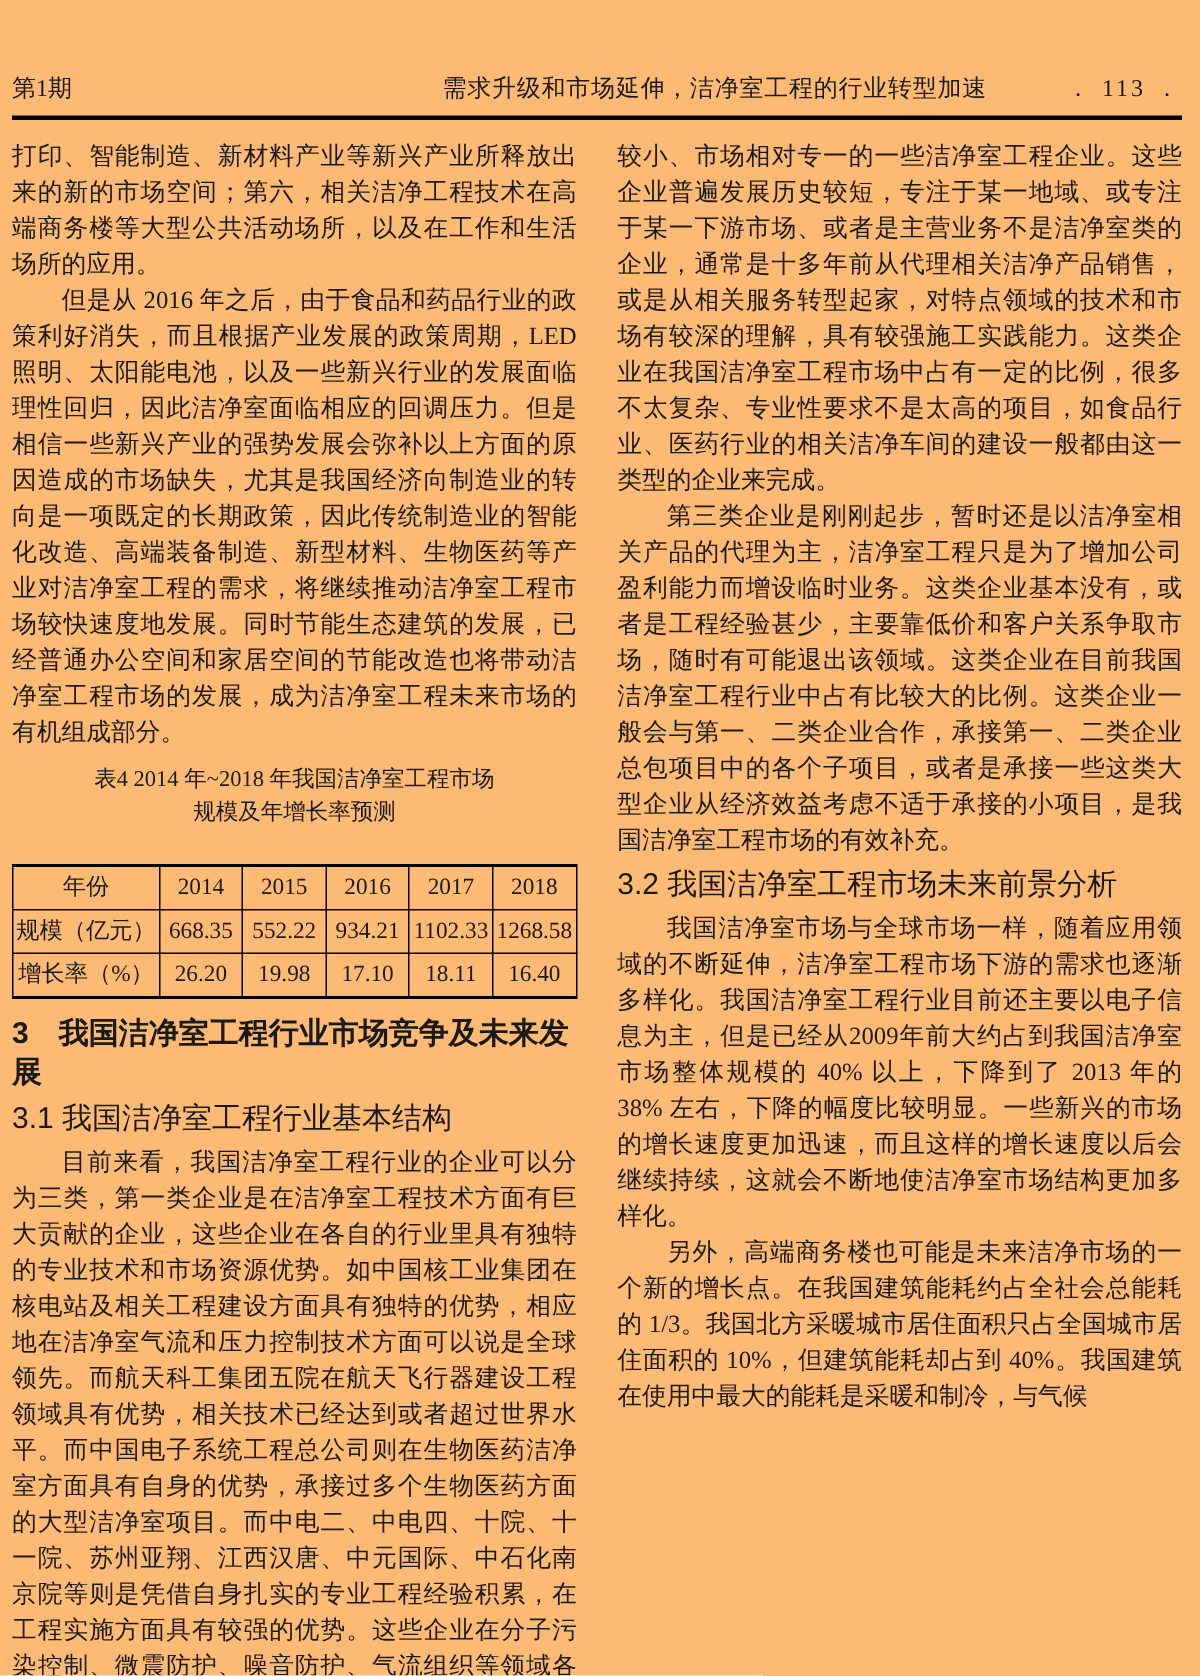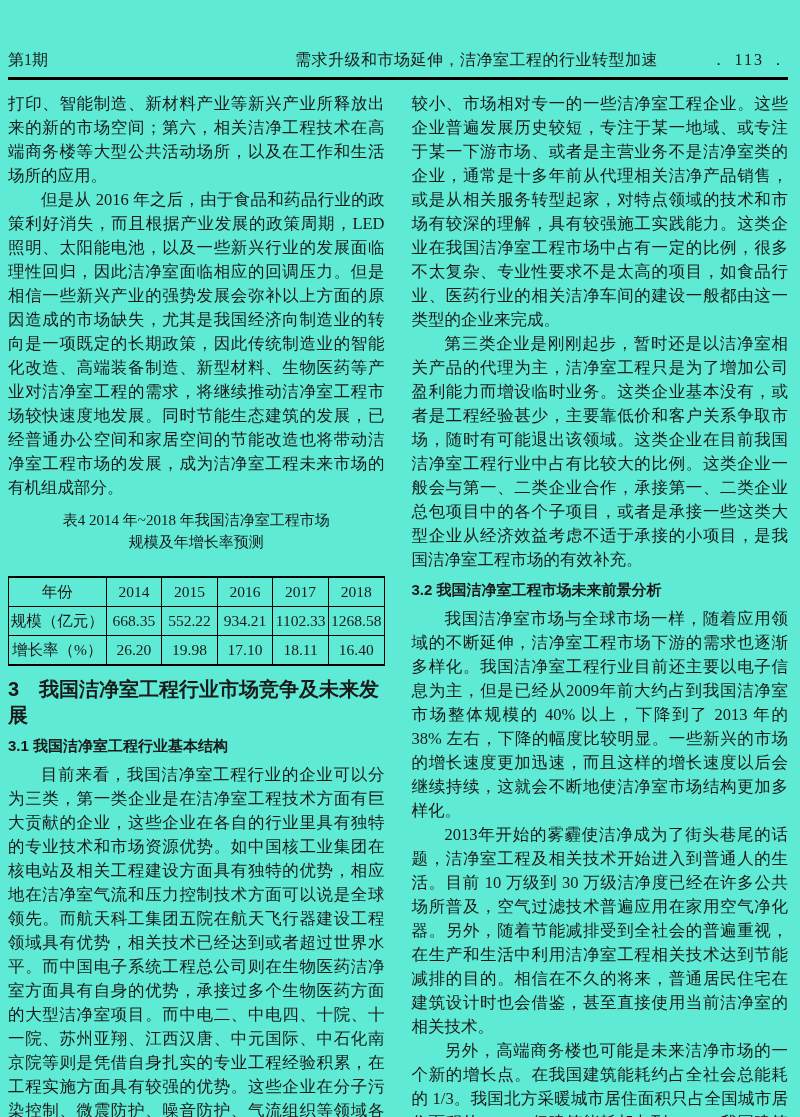--- a/index.html
+++ b/index.html
@@ -7,21 +7,21 @@
     background: #ffffff;
     color: #1a1a1a;
     font-family: "Liberation Serif", "DejaVu Serif", serif;
   }
   .page {
     position: relative;
     width: 800px; height: 1117px;
     box-sizing: border-box;
     padding: 8px 12px 0 8px;
     overflow: hidden;
-    background: #5eead4;
+    background: #fdba74;
   }
   
   .page-header {
     display: flex;
     align-items: baseline;
     font-size: 16px;
     line-height: 22px;
     padding: 2px 0 4px 0;
   }
   .page-header .issue   { width: 130px; text-align: left; }
@@ -75,22 +75,22 @@
   .sec-h1 {
     font-family: "Liberation Sans", "DejaVu Sans", sans-serif;
     font-size: 20px;
     font-weight: bold;
     line-height: 26px;
     margin: 10px 0 6px 0;
     text-align: left;
   }
   .sec-h2 {
     font-family: "Liberation Sans", "DejaVu Sans", sans-serif;
-    font-size: 15px;
-    font-weight: bold;
+    font-size: 20px;
+    font-weight: normal;
     line-height: 24px;
     margin: 2px 0 5px 0;
     text-align: left;
   }
 </style>
 </head>
 <body>
 
 <div class="page">
 
@@ -158,18 +158,17 @@
 
     </div>
 
     <div class="col">
       <p>较小、市场相对专一的一些洁净室工程企业。这些企业普遍发展历史较短，专注于某一地域、或专注于某一下游市场、或者是主营业务不是洁净室类的企业，通常是十多年前从代理相关洁净产品销售，或是从相关服务转型起家，对特点领域的技术和市场有较深的理解，具有较强施工实践能力。这类企业在我国洁净室工程市场中占有一定的比例，很多不太复杂、专业性要求不是太高的项目，如食品行业、医药行业的相关洁净车间的建设一般都由这一类型的企业来完成。</p>
       <p class="indent">第三类企业是刚刚起步，暂时还是以洁净室相关产品的代理为主，洁净室工程只是为了增加公司盈利能力而增设临时业务。这类企业基本没有，或者是工程经验甚少，主要靠低价和客户关系争取市场，随时有可能退出该领域。这类企业在目前我国洁净室工程行业中占有比较大的比例。这类企业一般会与第一、二类企业合作，承接第一、二类企业总包项目中的各个子项目，或者是承接一些这类大型企业从经济效益考虑不适于承接的小项目，是我国洁净室工程市场的有效补充。</p>
 
       <div class="sec-h2" style="margin-top:6px;">3.2  我国洁净室工程市场未来前景分析</div>
 
       <p class="indent">我国洁净室市场与全球市场一样，随着应用领域的不断延伸，洁净室工程市场下游的需求也逐渐多样化。我国洁净室工程行业目前还主要以电子信息为主，但是已经从2009年前大约占到我国洁净室市场整体规模的 40% 以上，下降到了 2013 年的 38% 左右，下降的幅度比较明显。一些新兴的市场的增长速度更加迅速，而且这样的增长速度以后会继续持续，这就会不断地使洁净室市场结构更加多样化。</p>
-      <p class="indent">2013年开始的雾霾使洁净成为了街头巷尾的话题，洁净室工程及相关技术开始进入到普通人的生活。目前 10 万级到 30 万级洁净度已经在许多公共场所普及，空气过滤技术普遍应用在家用空气净化器。另外，随着节能减排受到全社会的普遍重视，在生产和生活中利用洁净室工程相关技术达到节能减排的目的。相信在不久的将来，普通居民住宅在建筑设计时也会借鉴，甚至直接使用当前洁净室的相关技术。</p>
       <p class="indent">另外，高端商务楼也可能是未来洁净市场的一个新的增长点。在我国建筑能耗约占全社会总能耗的 1/3。我国北方采暖城市居住面积只占全国城市居住面积的 10%，但建筑能耗却占到 40%。我国建筑在使用中最大的能耗是采暖和制冷，与气候</p>
     </div>
 
   </div>
 </div>
 
 </body></html>

